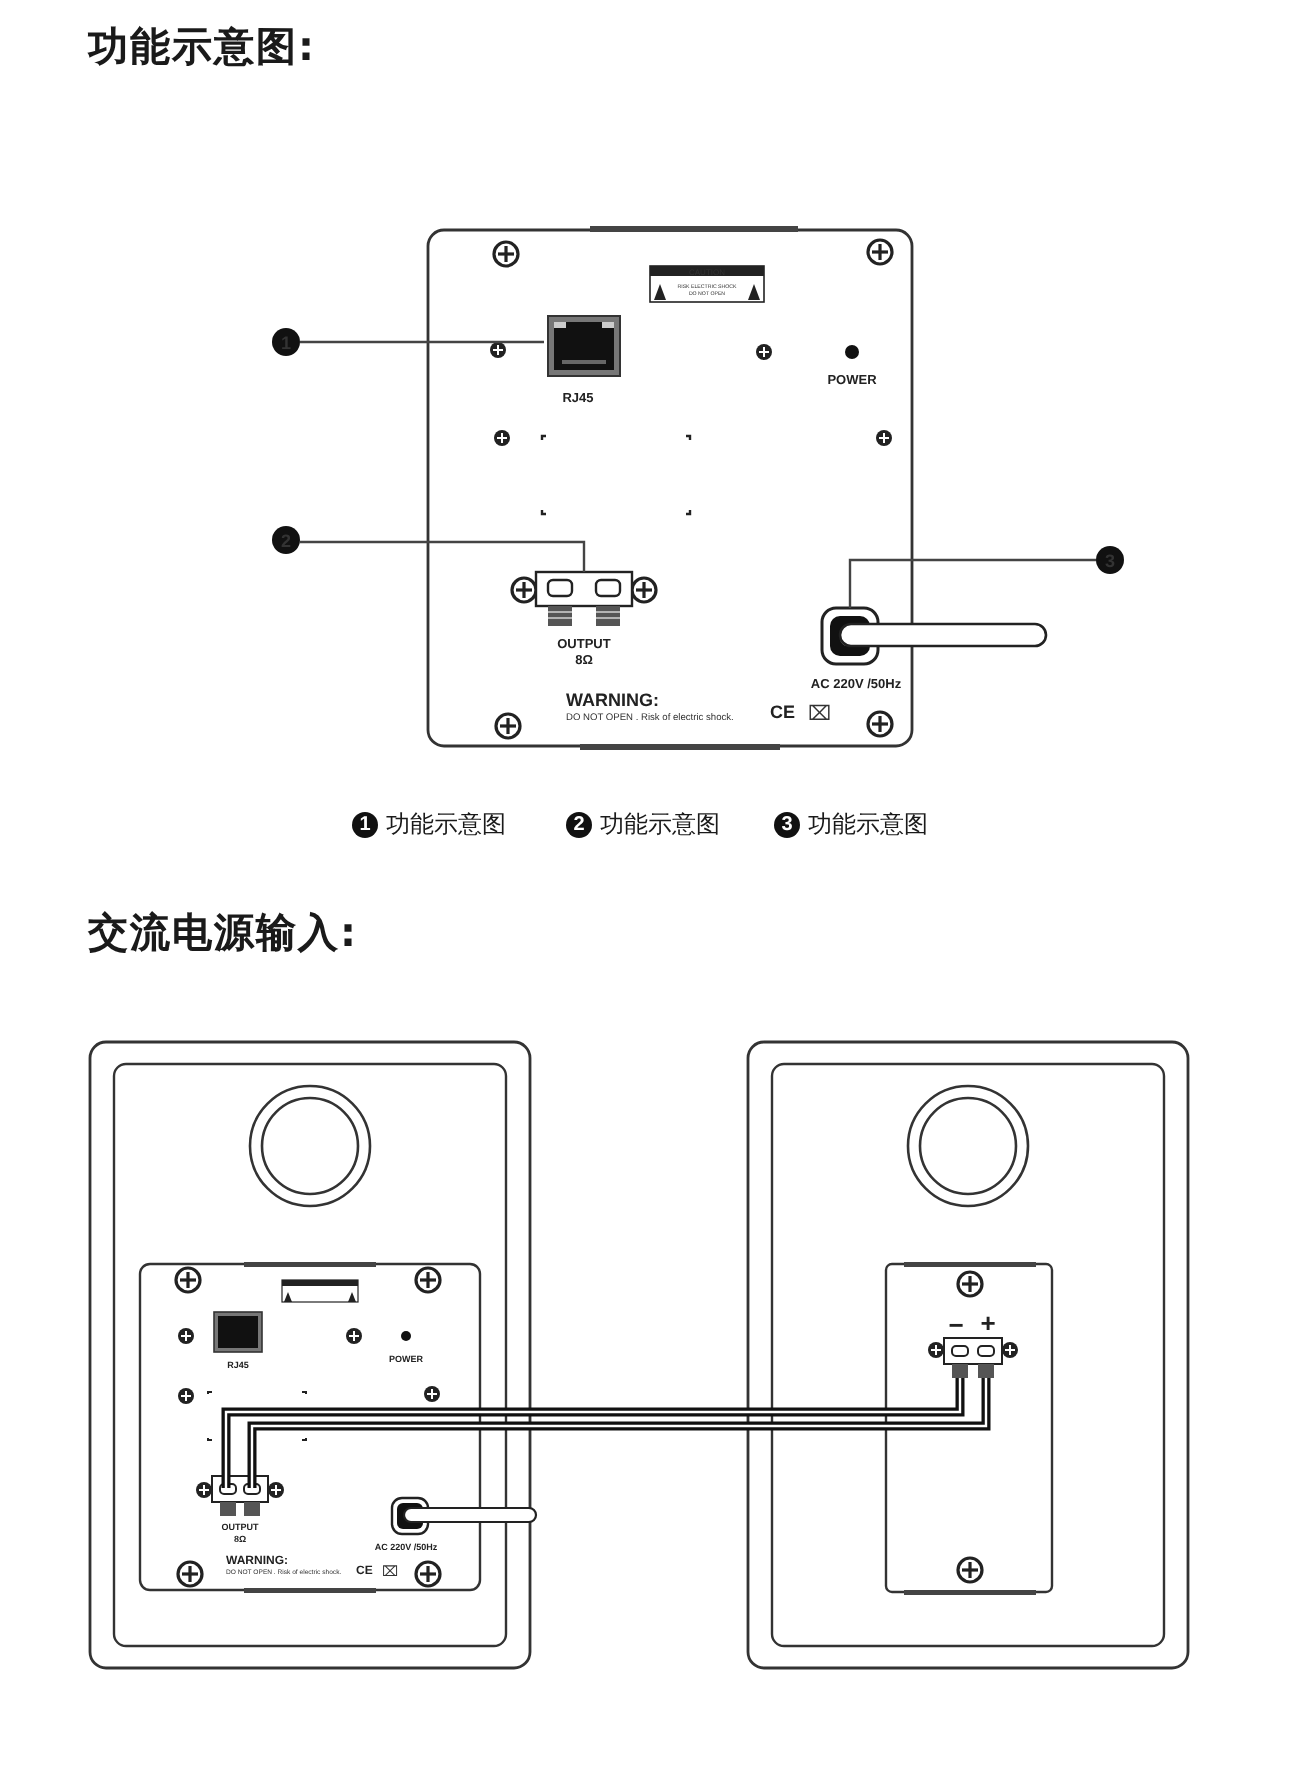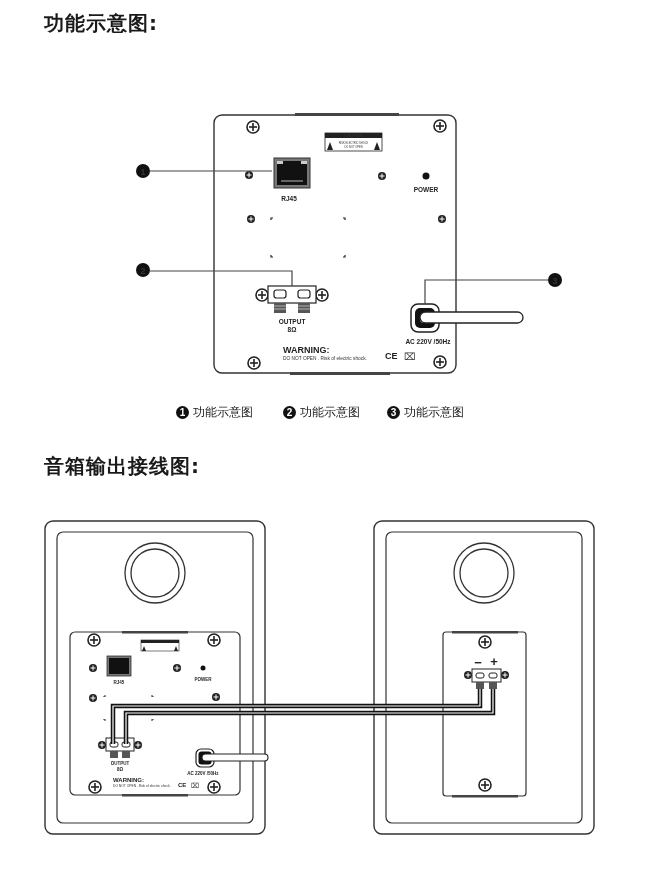--- a/index.html
+++ b/index.html
@@ -14,21 +14,21 @@
   .legend { position: absolute; top: 404px; left: 0; width: 650px; font-size: 12px; }
   .legend .item { position: absolute; display: flex; align-items: center; gap: 4px; }
   .legend .num { display: inline-block; width: 13px; height: 13px; border-radius: 50%;
                  background: #111; color: #fff; font-size: 10px; font-weight: bold;
                  line-height: 13px; text-align: center; font-family: "Liberation Sans", sans-serif; }
 </style>
 </head>
 <body>
 
 <div class="heading" id="title1">功能示意图:</div>
-<div class="heading" id="title2">音箱输出接线图:</div>
+<div class="heading" id="title2">交流电源输入:</div>
 
 <svg width="650" height="890" viewBox="0 0 650 890">
   <defs>
     <g id="screw">
       <circle r="6" fill="#fff" stroke="#222" stroke-width="1.6"></circle>
       <line x1="-4" y1="0" x2="4" y2="0" stroke="#222" stroke-width="1.6"></line>
       <line x1="0" y1="-4" x2="0" y2="4" stroke="#222" stroke-width="1.6"></line>
     </g>
     <g id="screwsm">
       <circle r="4" fill="#222"></circle>

